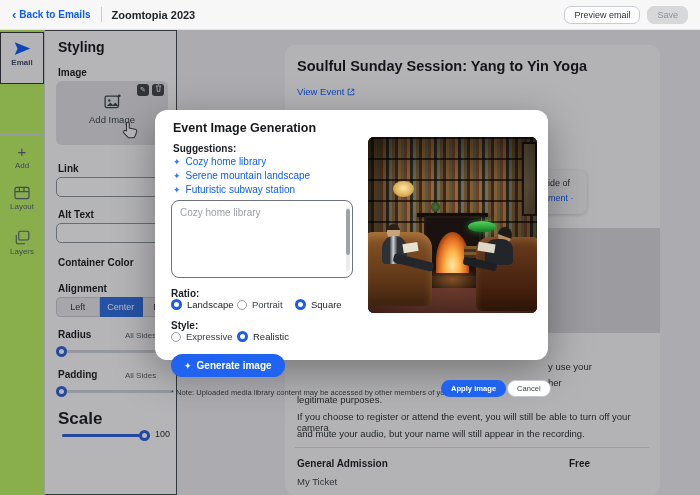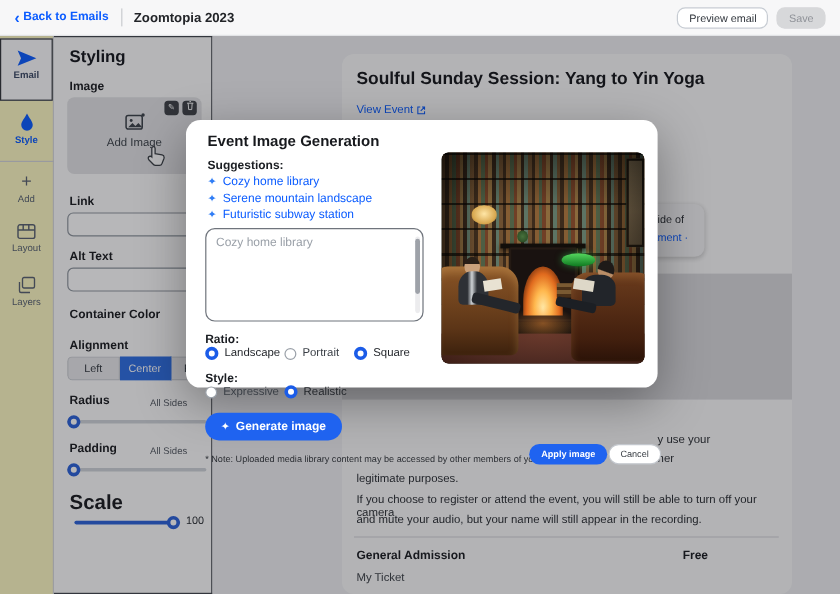--- a/index.html
+++ b/index.html
@@ -15,21 +15,21 @@
   .page-title { font-size:11px; font-weight:bold; color:#222428; }
   .tb-spacer { flex:1; }
   .tb-btn { height:18px; padding:0 9px; margin-left:7px; background:#fff; border:1px solid #c7ccd3;
             border-radius:7px; font-size:9px; color:#2f343b; font-family:inherit; cursor:pointer; }
   .tb-btn.disabled { background:#d7d8da; border-color:#d7d8da; color:#8f9298; }
 
   .app-body { position:absolute; top:30px; left:0; right:0; bottom:0; }
   .dim { position:absolute; inset:0; background:rgba(15,17,22,.30); z-index:5; pointer-events:none; }
 
   
-  .rail { position:absolute; left:0; top:0; width:45px; bottom:0; background:#fef9c3; border-right:1px solid #d8dadd; }
+  .rail { position:absolute; left:0; top:0; width:45px; bottom:0; background:#bef264; border-right:1px solid #d8dadd; }
   .rail-item { position:absolute; left:0; width:44px; text-align:center; font-size:8px; color:#5a6573; cursor:pointer; }
   .rail-item svg, .rail-plus { display:block; margin:0 auto 2px auto; }
   .rail-email { top:2px; height:52px; background:#fbfbfc; border:1.5px solid #33363c; padding-top:8px; color:#3c4a66; font-weight:bold; }
   .rail-style { top:58px; height:44px; padding-top:6px; color:#0b5cff; font-weight:bold; }
   .rail-sep  { position:absolute; top:104px; left:0; width:45px; border-top:1px solid #d4d6da; }
   .rail-add    { top:114px; }
   .rail-layout { top:156px; }
   .rail-layers { top:200px; }
   .rail-plus { font-size:15px; color:#596271; line-height:15px; font-weight:normal; }
 
@@ -86,21 +86,21 @@
   .ev-divider { position:absolute; left:10px; top:402px; width:354px; border-top:1px solid #d9dadd; }
   #ticket-name { position:absolute; left:12px; top:413px; font-size:10px; font-weight:bold; color:#1a1d22; }
   #ticket-price{ position:absolute; right:70px; top:413px; font-size:10px; font-weight:bold; color:#1a1d22; }
   #ticket-sub  { position:absolute; left:12px; top:431px; font-size:9.5px; color:#3d4248; }
   .tip { position:absolute; left:328px; top:140px; width:82px; height:44px; background:#f4f4f5; border-radius:8px; box-shadow:0 1px 4px rgba(0,0,0,.18); }
   .tip span { position:absolute; font-size:9px; }
   #tip1 { left:43px; top:8px; color:#2a2e33; }
   #tip2 { left:38px; top:23px; color:#0b5cff; }
 
   
-  .modal { position:absolute; left:155px; top:70px; width:393px; height:223px; background:#fff;
+  .modal { position:absolute; left:155px; top:80px; width:393px; height:250px; background:#fff;
            border-radius:12px; box-shadow:0 12px 40px rgba(0,0,0,.35); z-index:10; }
   .m-title { position:absolute; left:18px; top:11px; font-size:12.5px; font-weight:bold; color:#17191d; }
   .m-sug-label { position:absolute; left:18px; top:33px; font-size:10px; font-weight:bold; color:#1a1d22; }
   .m-sug { position:absolute; left:18px; display:flex; gap:5px; align-items:center; font-size:10px; color:#0b5cff; cursor:pointer; }
   #sug0 { top:46px; } #sug1 { top:60px; } #sug2 { top:74px; }
   .spark { font-family:"DejaVu Sans", sans-serif; font-size:9px; color:#2f7df6; }
   .m-textarea { position:absolute; left:16px; top:90px; width:182px; height:78px; border:1px solid #6f747c;
                 border-radius:8px; resize:none; font-family:inherit; font-size:10px; padding:6px 12px 6px 8px; color:#2a2e33; }
   .m-textarea::placeholder { color:#9aa0a8; }
   .m-scrolltrack { position:absolute; left:191px; top:97px; width:4px; height:64px; background:#ececee; border-radius:2px; }
@@ -188,26 +188,20 @@
 
   <div class="app-body">
 
     <div class="rail">
       <div class="rail-item rail-email">
         <svg width="17" height="15" viewBox="0 0 24 20">
             <path d="M1 19l22-9L1 1l4 9-4 9zM5 10h18" fill="#0b5cff"></path>
           </svg>
         <span>Email</span>
       </div>
-      <div class="rail-item rail-style">
-        <svg width="13" height="16" viewBox="0 0 24 30">
-            <path d="M12 1C8 9 3 13.5 3 19a9 9 0 0018 0C21 13.5 16 9 12 1z" fill="#0b5cff"></path>
-          </svg>
-        <span>Style</span>
-      </div>
       <div class="rail-sep"></div>
       <div class="rail-item rail-add">
         <span class="rail-plus">+</span>
         <span>Add</span>
       </div>
       <div class="rail-item rail-layout">
         <svg width="16" height="14" viewBox="0 0 24 20">
             <rect x="1.5" y="1.5" width="21" height="17" rx="2.5" fill="none" stroke="#596271" stroke-width="1.8"></rect>
             <line x1="1.5" y1="8" x2="22.5" y2="8" stroke="#596271" stroke-width="1.8"></line>
             <line x1="8" y1="1.5" x2="8" y2="8" stroke="#596271" stroke-width="1.8"></line>

